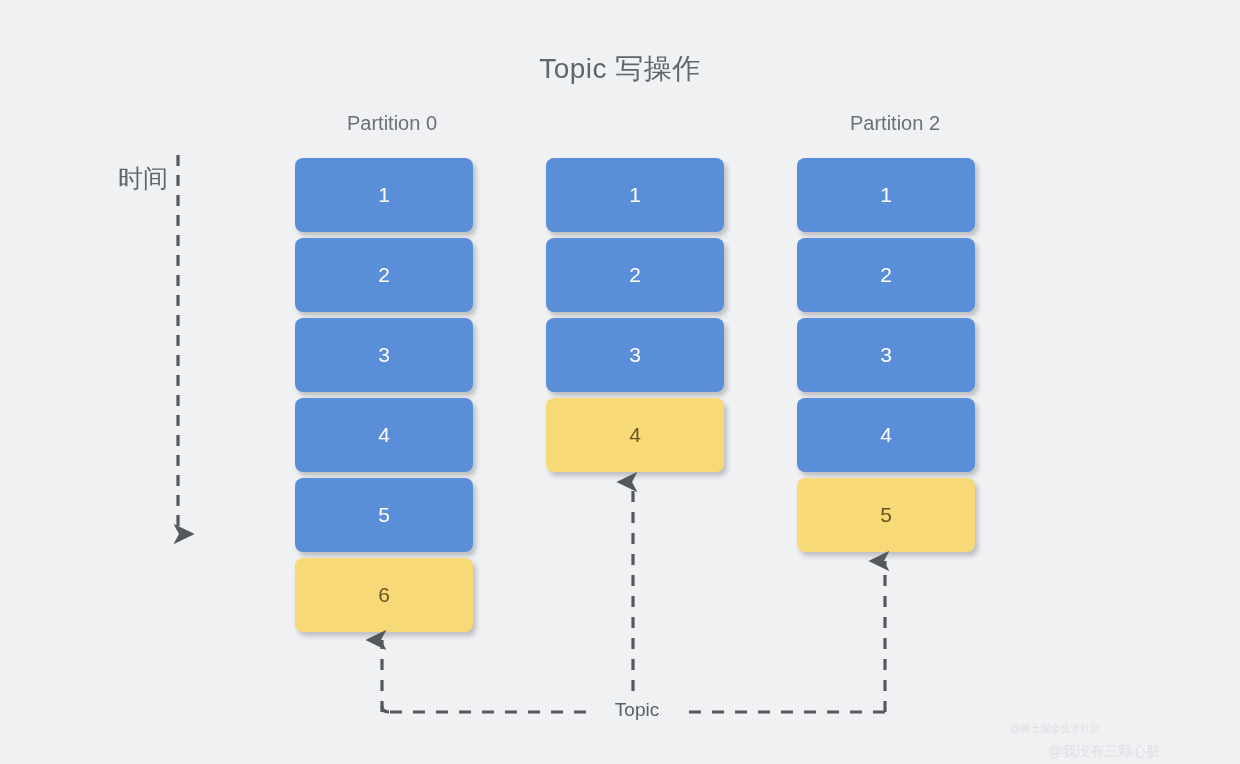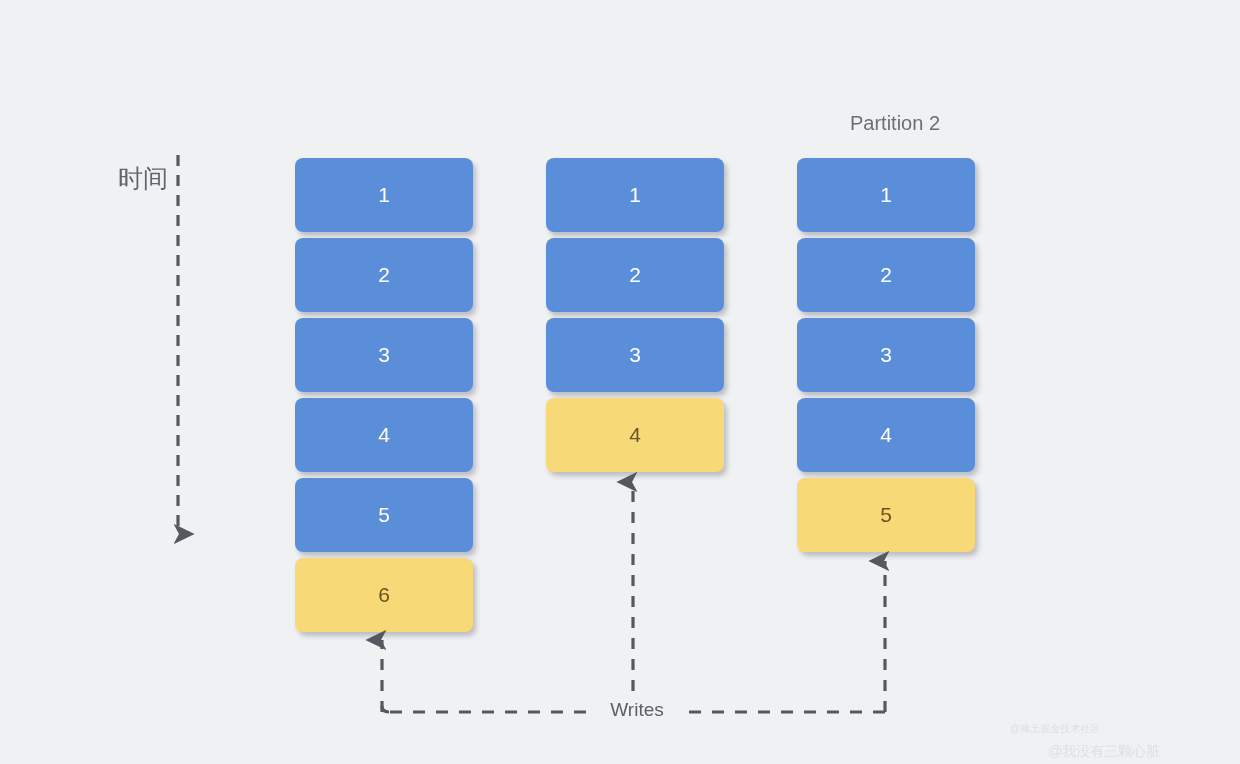--- a/index.html
+++ b/index.html
@@ -123,23 +123,25 @@
     font-size: 14px;
     color: #dcdee1;
     white-space: nowrap;
   }
 </style>
 </head>
 <body>
 
 <div id="canvas">
 
+  <div class="title">Topic 写操作</div>
 
   <div class="time-label">时间</div>
 
+  <div class="part-label" style="left:292px;">Partition 0</div>
   <div class="part-label" style="left:795px;">Partition 2</div>
 
   <div class="column" style="left:295px;">
     <div class="cell blue">1</div>
     <div class="cell blue">2</div>
     <div class="cell blue">3</div>
     <div class="cell blue">4</div>
     <div class="cell blue">5</div>
     <div class="cell yellow">6</div>
   </div>
@@ -171,18 +173,18 @@
     <line x1="885" y1="712" x2="390" y2="712" stroke="#55595f" stroke-width="3.2" stroke-dasharray="12,11"></line>
 
     <path d="M 382,712 L 382,640" stroke="#55595f" stroke-width="3.2" stroke-dasharray="11,10" fill="none" marker-end="url(#arrowhead)"></path>
     <path d="M 382,706 Q 382,712 389,712" stroke="#55595f" stroke-width="3.2" fill="none"></path>
 
     <path d="M 633,712 L 633,482" stroke="#55595f" stroke-width="3.2" stroke-dasharray="11,10" fill="none" marker-end="url(#arrowhead)"></path>
 
     <path d="M 885,712 L 885,561" stroke="#55595f" stroke-width="3.2" stroke-dasharray="11,10" fill="none" marker-end="url(#arrowhead)"></path>
   </svg>
 
-  <div class="writes-label">Writes</div>
+  <div class="writes-label">Topic</div>
 
   <div class="wm-sub1">@稀土掘金技术社区</div>
   <div class="wm-sub2">@我没有三颗心脏</div>
 
 </div>
 
 </body></html>

